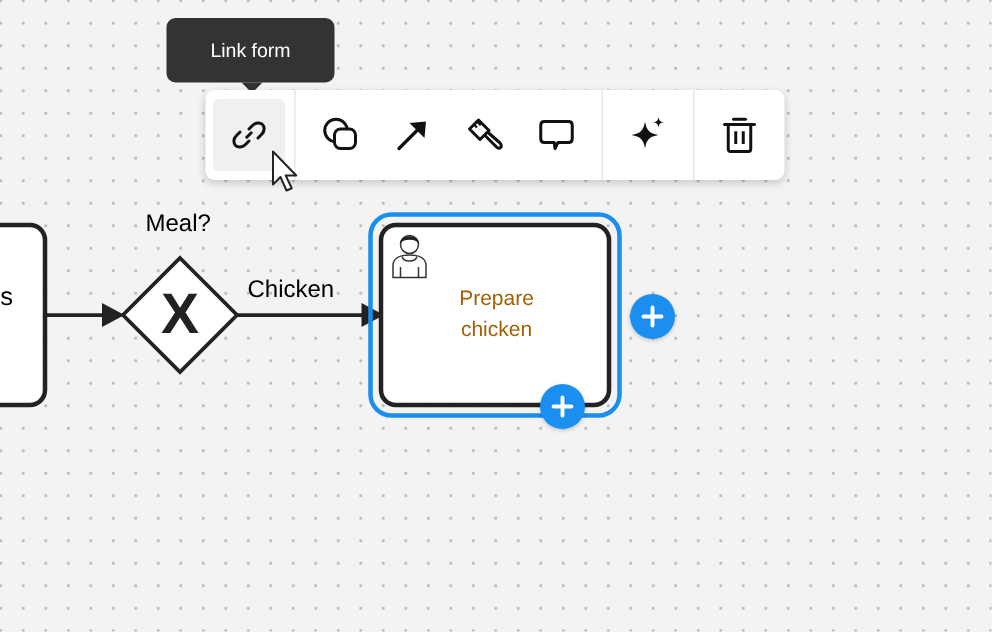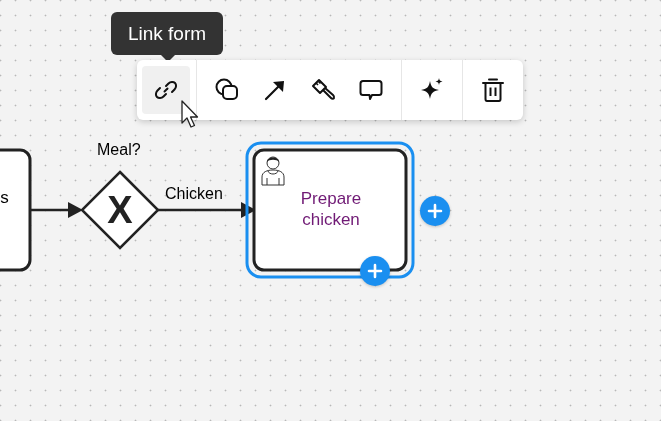--- a/index.html
+++ b/index.html
@@ -7,24 +7,24 @@
     width:661px; height:421px; overflow:hidden; position:relative;
     background-color:#f3f3f3;
     background-image: radial-gradient(circle, #b8b8b8 0.8px, transparent 1.1px);
     background-size:15px 15px;
     background-position:-7px -7px;
     font-family:"Liberation Sans", "DejaVu Sans", sans-serif;
   }
   .abs { position:absolute; }
   #canvas-svg { position:absolute; left:0; top:0; }
   .label { position:absolute; font-size:16px; color:#000000; white-space:nowrap; }
-  .task-label { position:absolute; left:258px; top:188px; width:146px; text-align:center; font-size:17px; line-height:21px; color:#701a75; }
+  .task-label { position:absolute; left:258px; top:188px; width:146px; text-align:center; font-size:14px; line-height:21px; color:#a16207; }
   .tooltip {
     position:absolute; left:111px; top:12px; width:112px; height:43px;
-    background:#333; color:#fff; border-radius:6px; font-size:19px;
+    background:#333; color:#fff; border-radius:6px; font-size:13px;
     display:flex; align-items:center; justify-content:center;
   }
   .tooltip::after {
     content:""; position:absolute; left:50px; bottom:-7px;
     border-left:7px solid transparent; border-right:7px solid transparent; border-top:7px solid #333;
   }
   .toolbar {
     position:absolute; left:137px; top:60px; width:386px; height:60px;
     background:#fff; border-radius:6px;
     box-shadow:0 2px 6px rgba(0,0,0,0.18);

